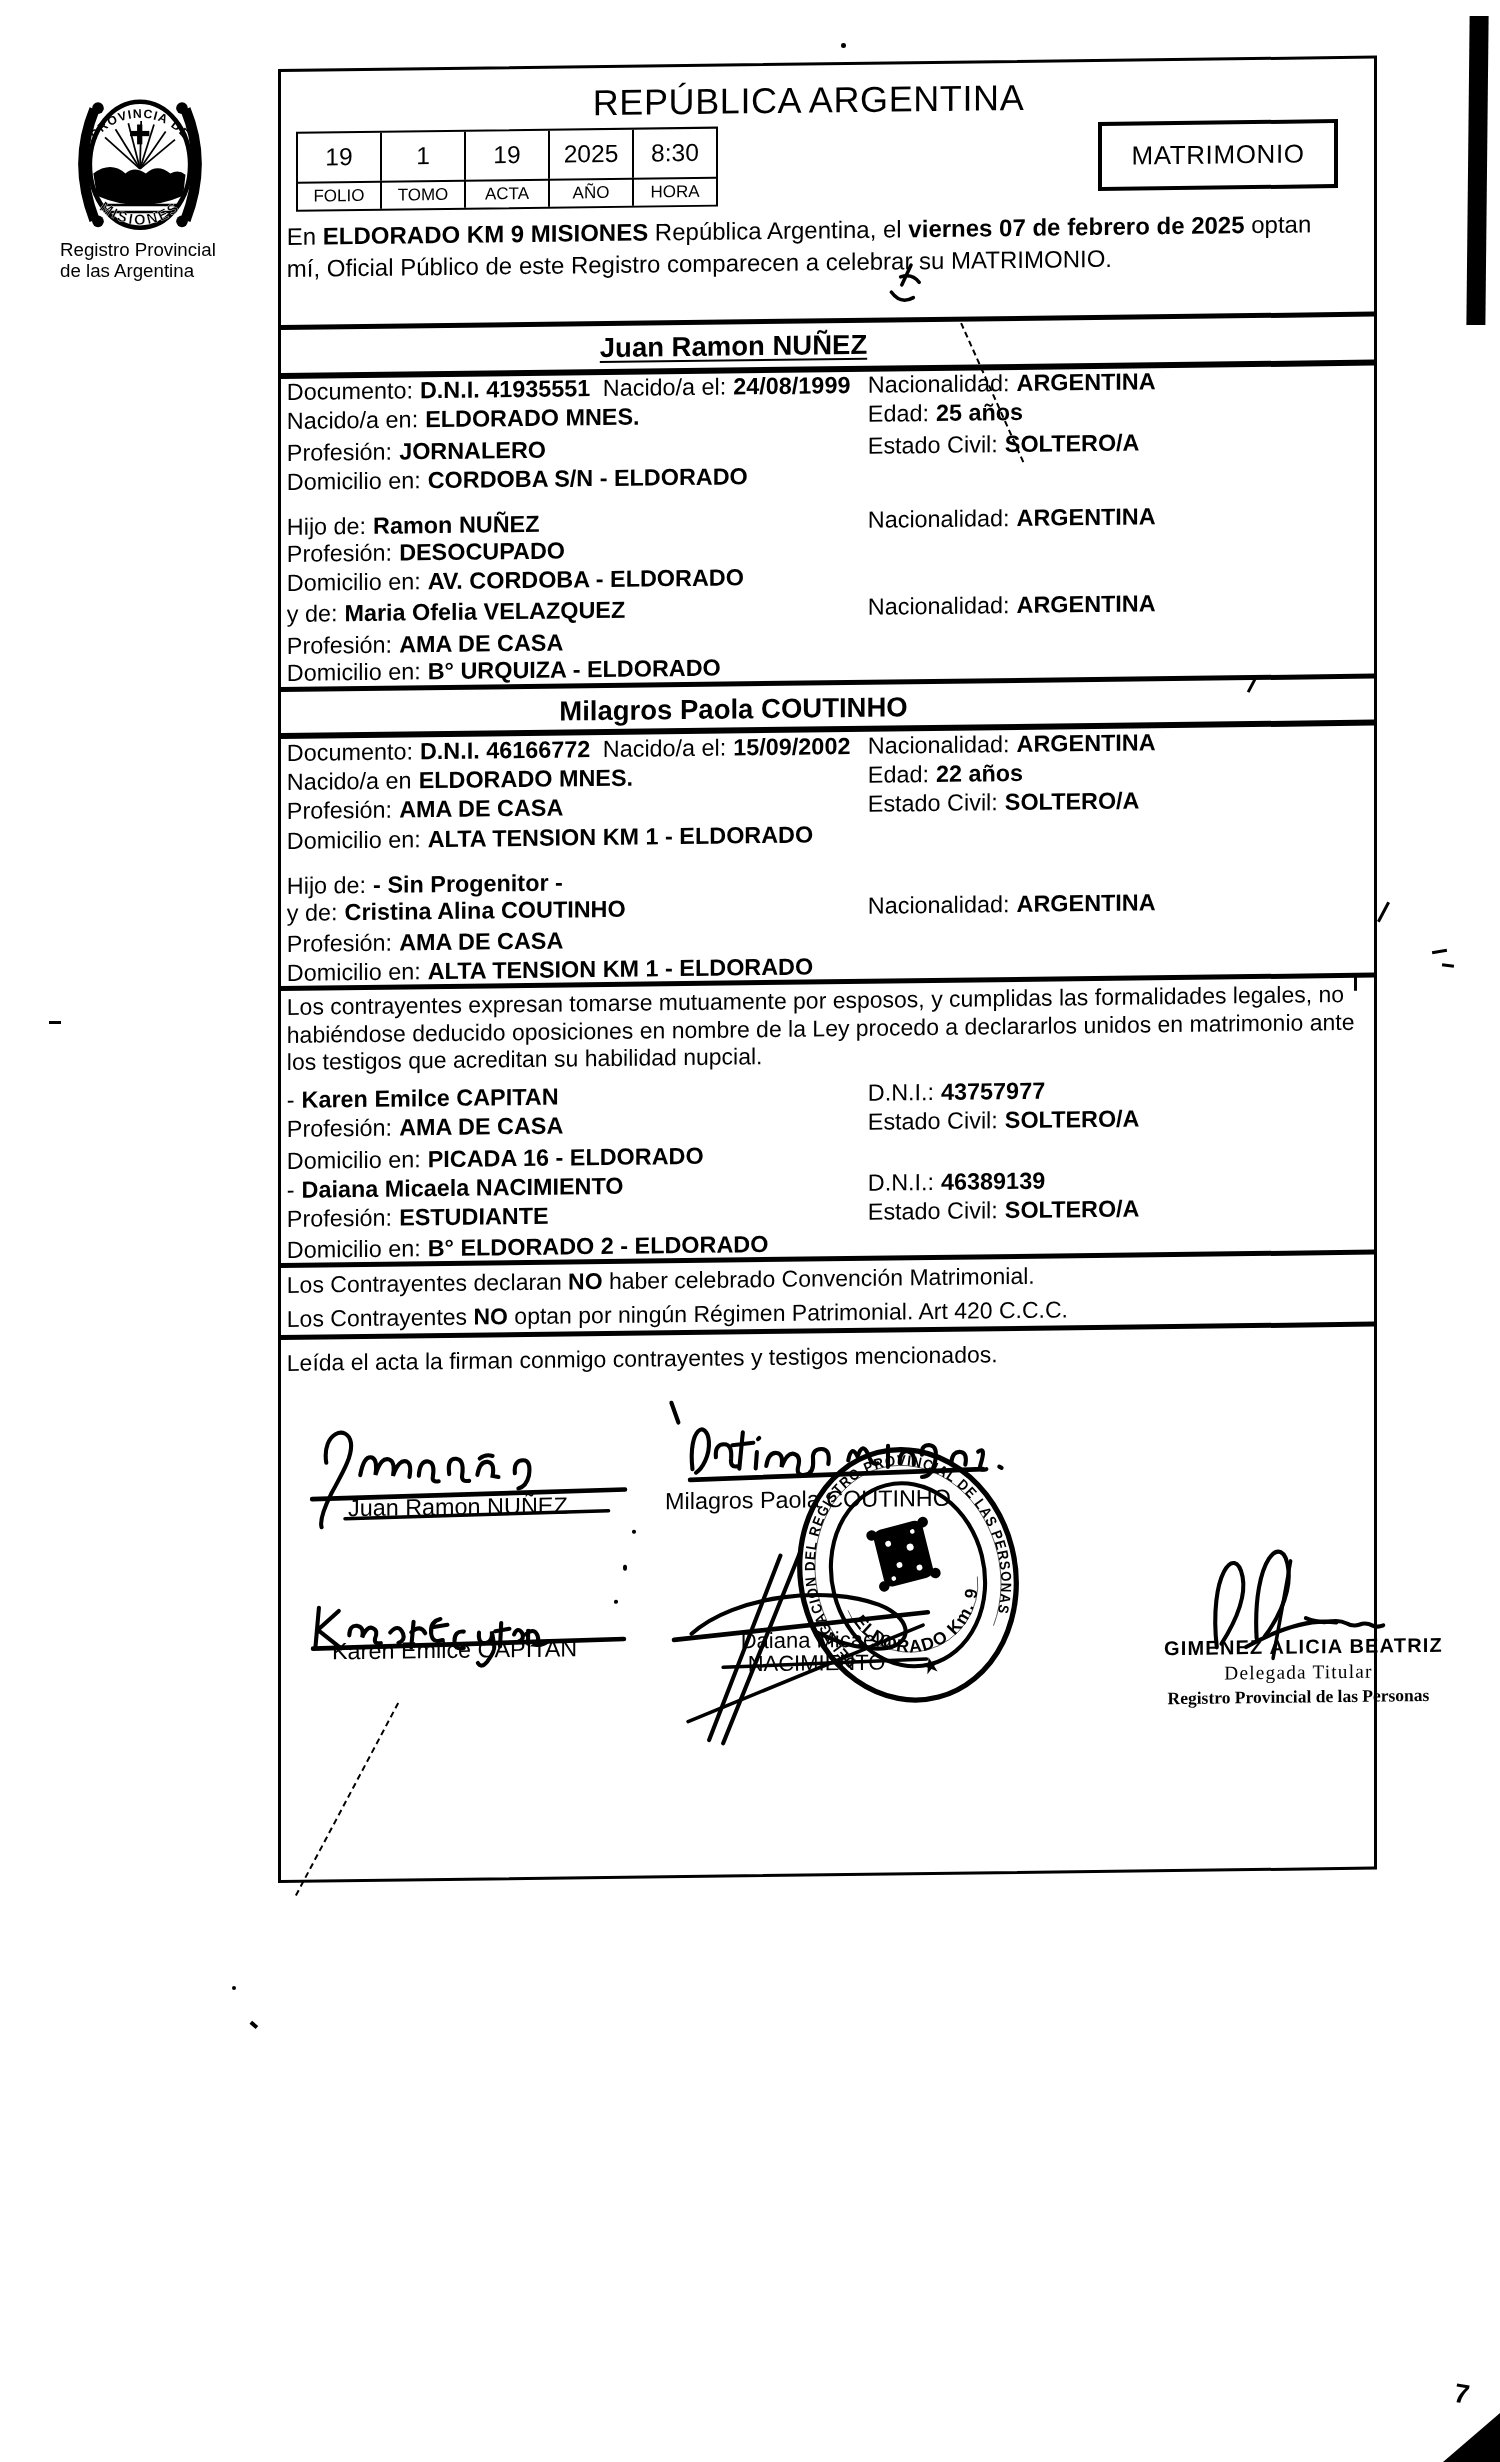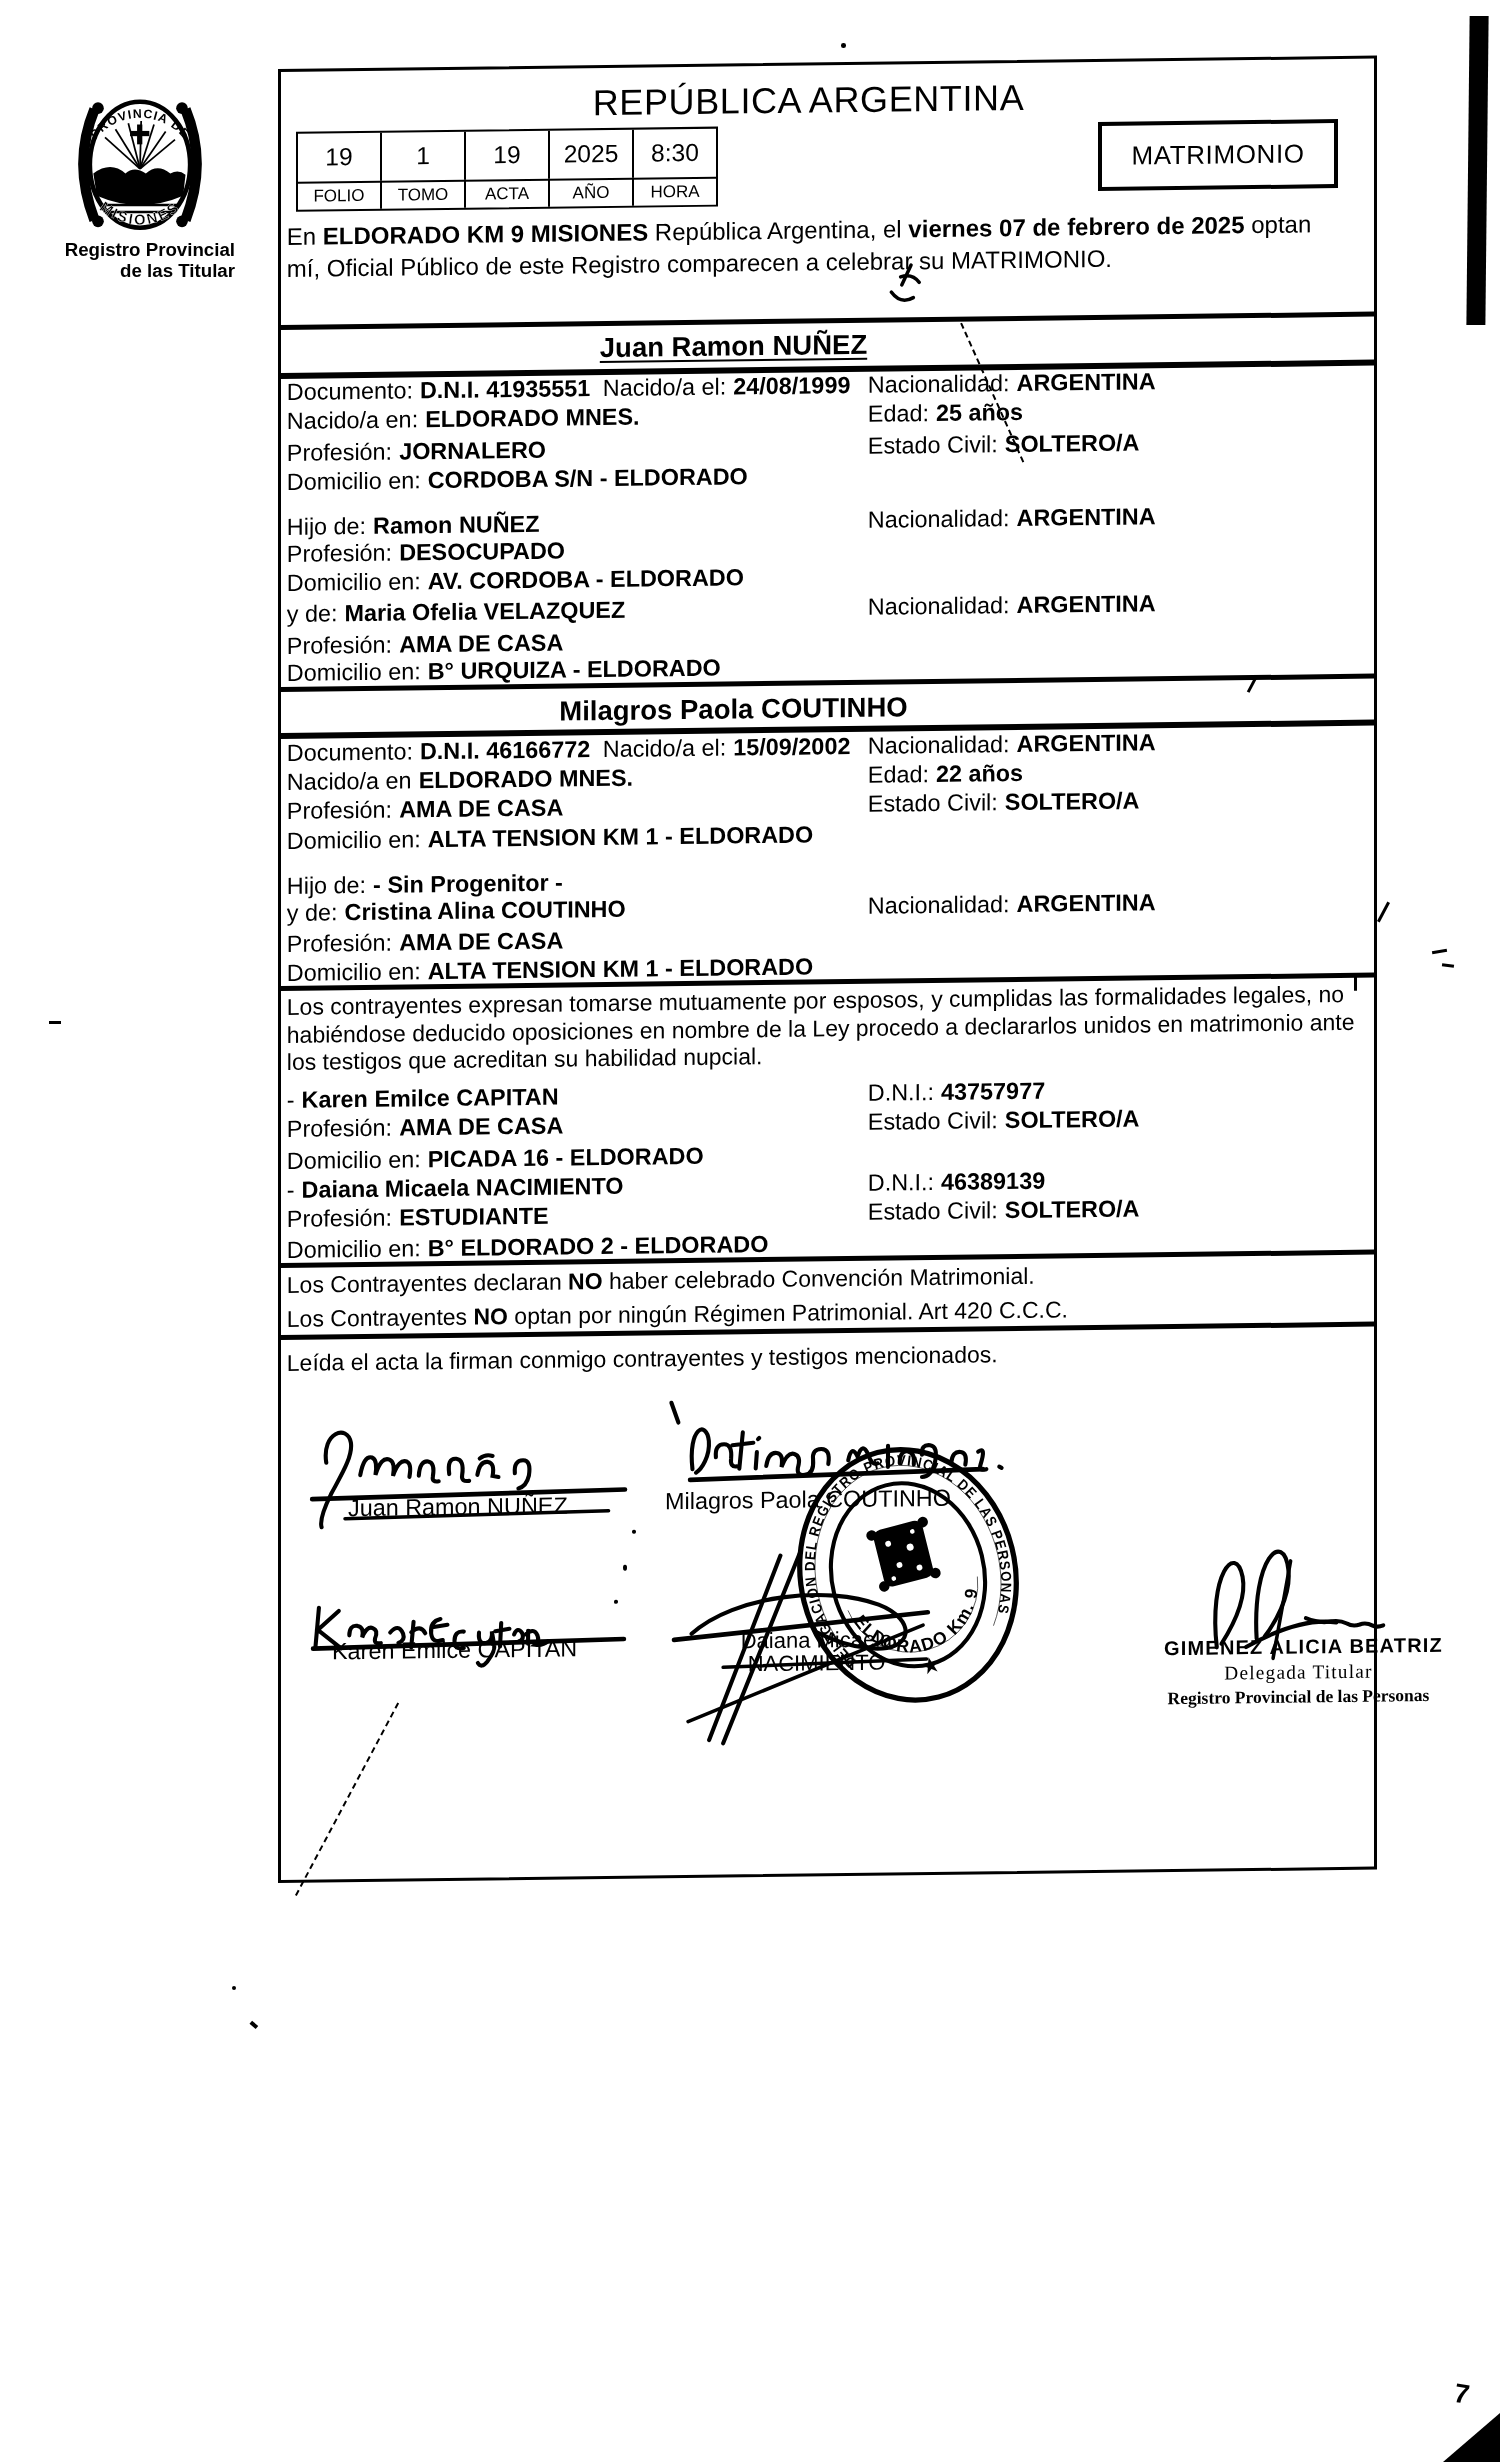--- a/index.html
+++ b/index.html
@@ -33,21 +33,21 @@
   .decl{position:absolute;left:5.8px;font-size:23px;white-space:nowrap;}
   .closing{position:absolute;left:5.8px;top:1278px;font-size:23px;white-space:nowrap;}
   .typed{position:absolute;font-size:23.4px;white-space:nowrap;}
   .typed2{position:absolute;width:187px;text-align:center;font-size:22px;line-height:23.4px;}
   .offname{position:absolute;left:883px;top:1576px;width:269px;text-align:center;
            font-size:20px;font-weight:700;letter-spacing:1.2px;white-space:nowrap;}
   .offtitle{position:absolute;left:883px;top:1602px;width:269px;text-align:center;
             font-family:"Liberation Serif",serif;font-size:19.3px;letter-spacing:1.2px;}
   .offorg{position:absolute;left:883px;top:1627px;width:269px;text-align:center;
           font-family:"Liberation Serif",serif;font-size:17.5px;font-weight:700;}
-  .sealcap{position:absolute;left:60px;width:175px;text-align:right;font-size:18.7px;font-weight:700;}
+  .sealcap{position:absolute;left:60px;width:175px;text-align:left;font-size:18.7px;font-weight:400;}
   .art{position:absolute;background:#000;}
   .dashline{position:absolute;border-top:2.9px dashed #000;transform-origin:0 0;}
   .dot{position:absolute;background:#000;border-radius:50%;}
   .seven{position:absolute;left:1454px;top:2379px;font-size:27px;font-weight:700;transform:rotate(10deg);}
   .corner{position:absolute;left:1443px;top:2413px;width:57px;height:49px;background:#000;
           clip-path:polygon(100% 0,100% 100%,0 100%);}
   svg{position:absolute;overflow:visible;}
   svg text{font-family:"Liberation Sans",sans-serif;}
 </style>
 </head>
@@ -82,21 +82,21 @@
     <path id="sealTopArc" d="M36 112 A 96 96 0 0 1 204 112" fill="none"></path>
     <text font-size="21" font-weight="700" letter-spacing="2">
       <textPath href="#sealTopArc" startOffset="50%" text-anchor="middle">PROVINCIA DE</textPath>
     </text>
     <path id="sealBotArc" d="M34 200 A 104 104 0 0 0 206 200" fill="none"></path>
     <text font-size="25" font-weight="700" letter-spacing="4" fill="#000" stroke="#fff" stroke-width="0.5">
       <textPath href="#sealBotArc" startOffset="50%" text-anchor="middle">MISIONES</textPath>
     </text>
   </svg>
   <div class="sealcap" style="top:239px">Registro Provincial</div>
-  <div class="sealcap" style="top:260px">de las Titular</div>
+  <div class="sealcap" style="top:260px">de las Argentina</div>
 
   <div class="box">
 
     <div class="title">REPÚBLICA ARGENTINA</div>
 
     <div class="regtable">
       <div class="regrow regvals">
         <div class="regcell">19</div>
         <div class="regcell">1</div>
         <div class="regcell">19</div>

